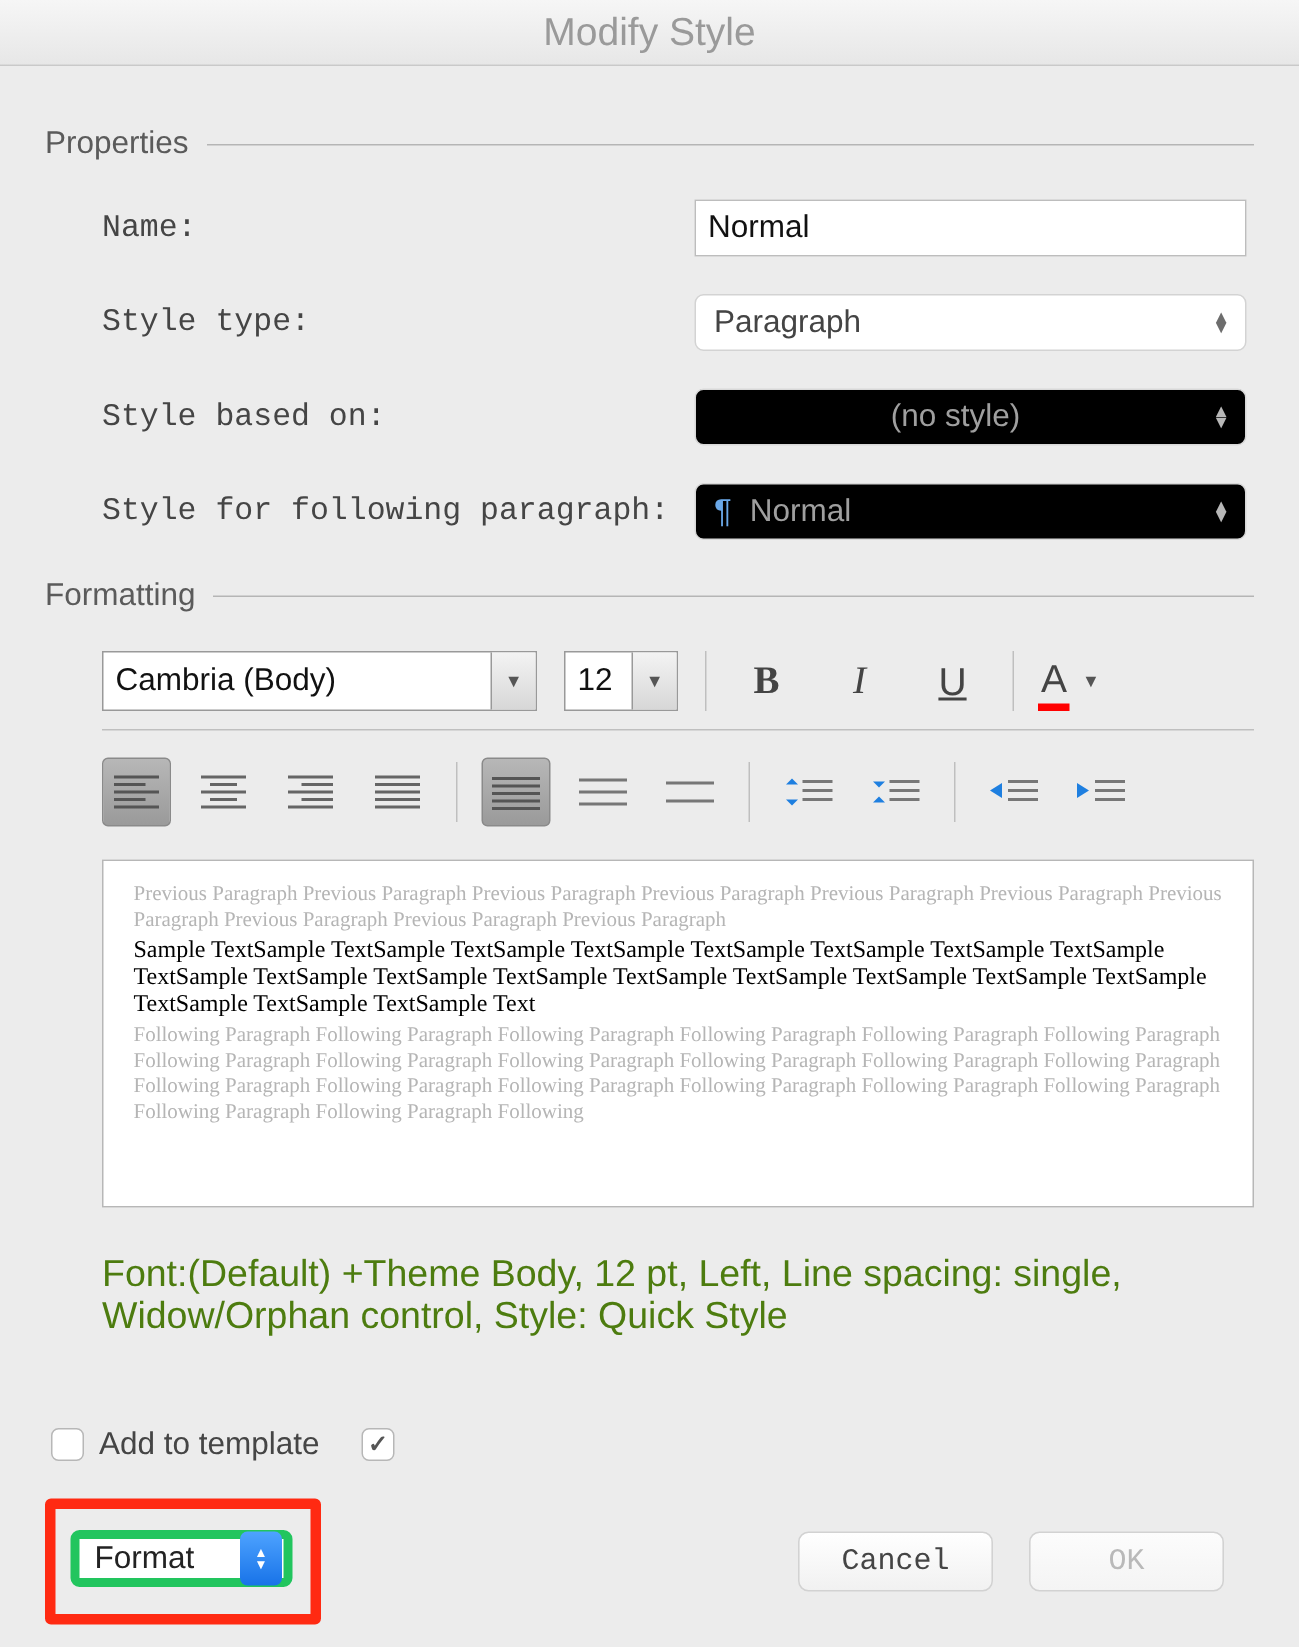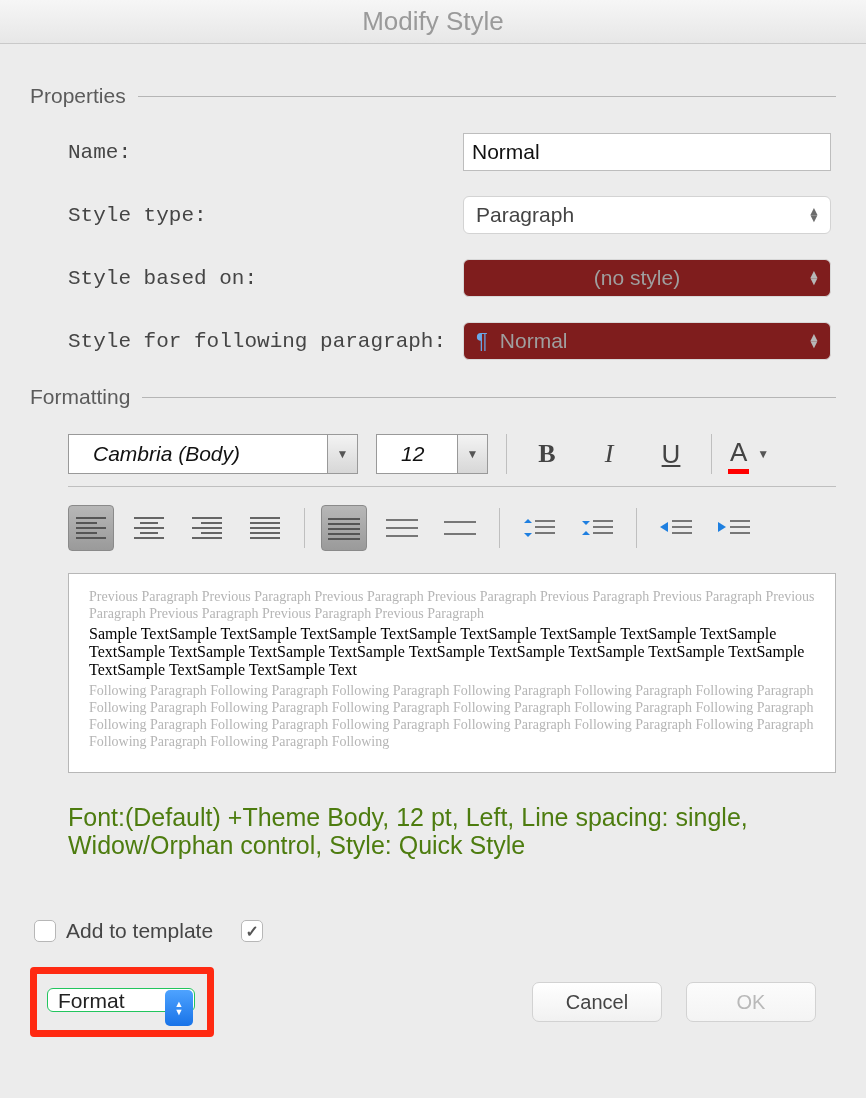--- a/index.html
+++ b/index.html
@@ -66,21 +66,21 @@
     background: #fff;
     border-radius: 6px;
     display: flex;
     align-items: center;
     padding: 0 32px 0 12px;
     color: #444;
     font-size: 21px;
     position: relative;
   }
   .select-like.disabled {
-    background: #7f1d1d;
+    background: #000000;
     color: #9f9f9f;
     border-color: #d8d8d8;
   }
   .select-like .updown {
     position: absolute;
     right: 10px;
     top: 50%;
     transform: translateY(-50%);
     color: #6d6d6d;
     font-size: 12px;
@@ -102,29 +102,28 @@
     gap: 18px;
     margin-bottom: 12px;
   }
   .font-combo, .size-combo {
     display: flex;
     height: 40px;
     border: 1px solid #999;
     background: #fff;
   }
   .font-combo { width: 290px; }
-  .size-combo { width: 112px; }
+  .size-combo { width: 76px; }
   .combo-text {
     flex: 1;
-    padding: 4px 24px;
+    padding: 4px 8px;
     font-size: 21px;
     color: #111;
     display: flex;
     align-items: center;
-    font-style: italic;
   }
   .combo-btn {
     width: 30px;
     background: linear-gradient(#f3f3f3,#d7d7d7);
     border-left: 1px solid #999;
     display: flex;
     align-items: center;
     justify-content: center;
     color: #555;
     font-size: 12px;
@@ -214,21 +213,21 @@
   .lines.right span:nth-child(even){width:70%;}
   .lines.justify span{width:100%;}
   .spacing-icon svg { width: 36px; height: 30px; }
   .sep2 { width:1px;height:40px;background:#bfbfbf;margin:0 4px; }
 
   
   .preview-box {
     border: 1px solid #b7b7b7;
     background: #fff;
     padding: 14px 20px;
-    height: 200px;
+    height: 232px;
     overflow: hidden;
     font-family: "Times New Roman", serif;
   }
   .preview-ghost {
     color: #b5b5b5;
     font-size: 14px;
     line-height: 17px;
   }
   .preview-sample {
     color: #000;
@@ -285,23 +284,23 @@
     position: relative;
   }
   .format-highlight {
     border: 7px solid #ff2a12;
     border-radius: 4px;
     padding: 14px 12px 18px 10px;
     display: inline-block;
   }
   .format-select {
     display: flex;
-    align-items: flex-start;
-    height: 24px;
-    border: 1px solid #22c55e;
+    align-items: center;
+    height: 38px;
+    border: 6px solid #22c55e;
     border-radius: 6px;
     background: #fff;
     width: 148px;
   }
   .format-select .txt {
     flex: 1;
     padding: 0 10px;
     font-size: 21px;
     color: #222;
   }
@@ -329,20 +328,21 @@
     height: 40px;
     min-width: 130px;
     border: 1px solid #d2d2d2;
     border-radius: 7px;
     background: linear-gradient(#ffffff,#f1f1f1);
     color: #454545;
     font-size: 20px;
     display: flex;
     align-items: center;
     justify-content: center;
+    font-family: Liberation Mono, monospace;
   }
   .mac-btn.ok { color: #b9b9b9; background: linear-gradient(#fcfcfc,#f4f4f4); }
 </style>
 </head>
 <body>
 
 <div class="titlebar">
   <span>Modify Style</span>
 </div>
 

